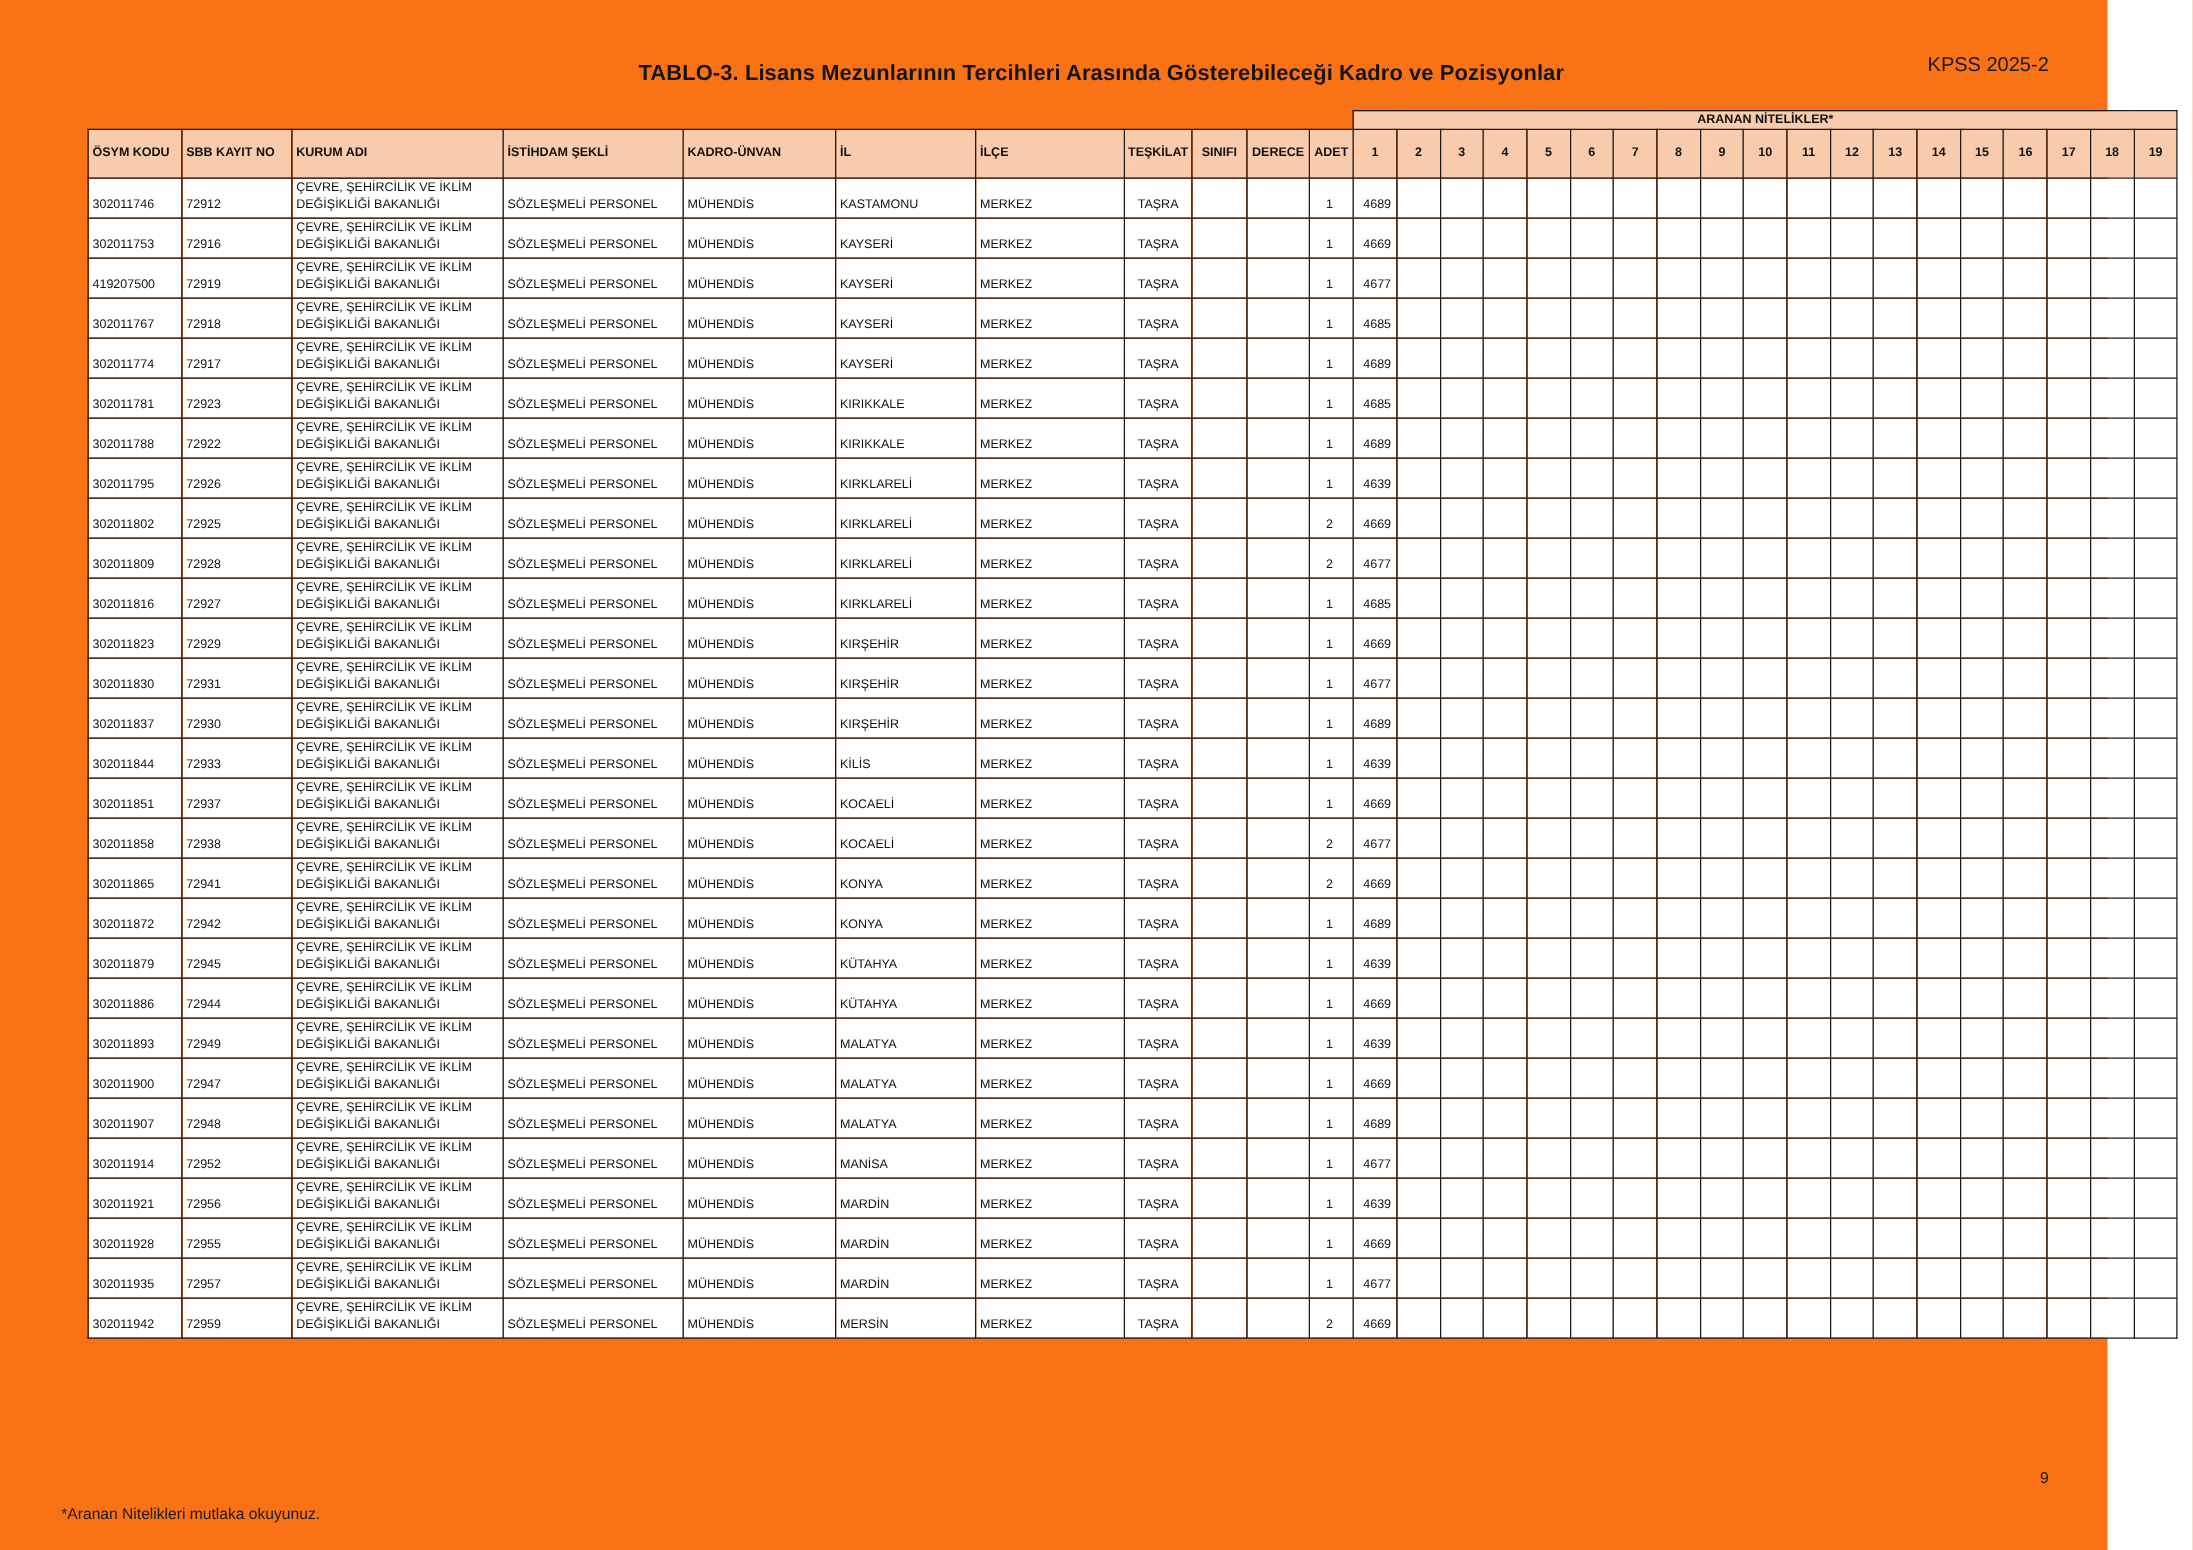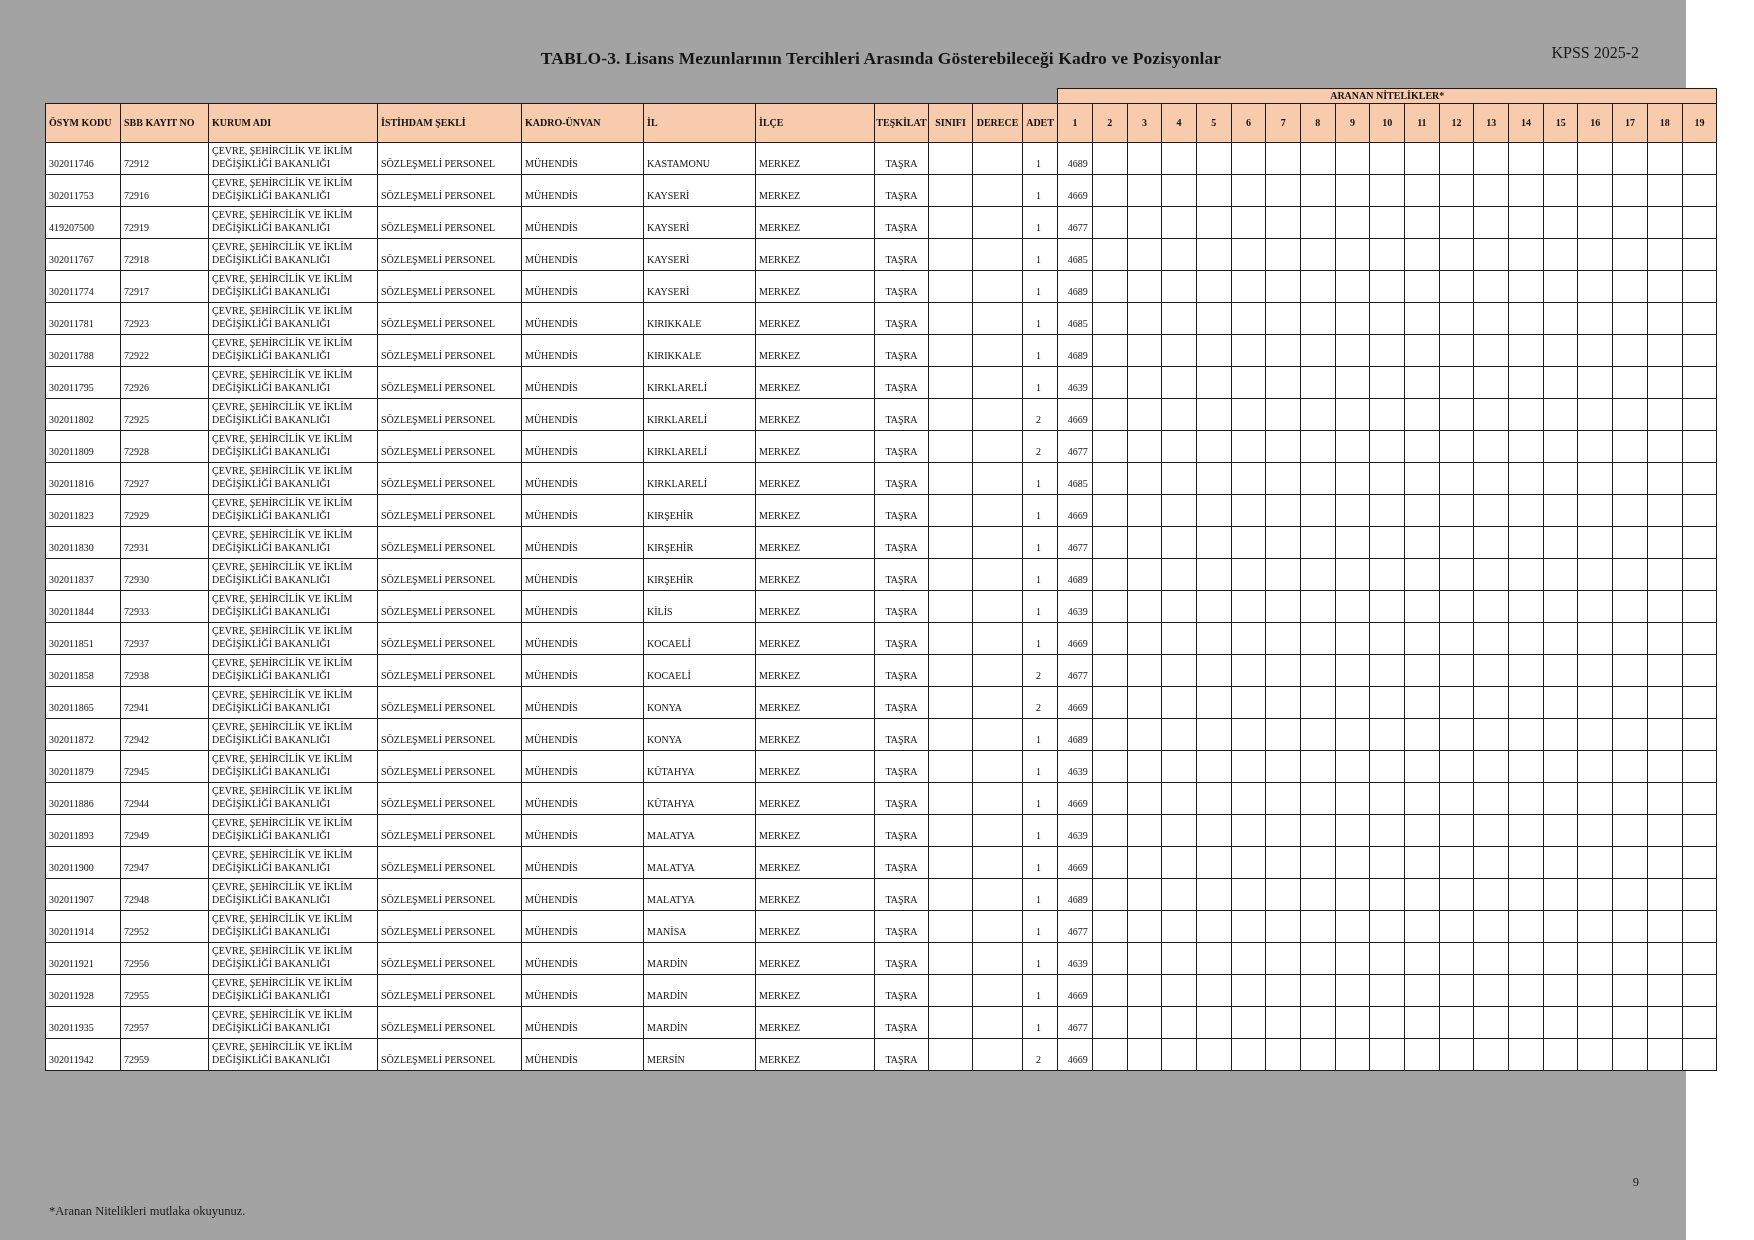--- a/index.html
+++ b/index.html
@@ -1,34 +1,34 @@
 <!DOCTYPE html>
 <html lang="tr"><head>
 <meta charset="utf-8">
 <style>
   * { box-sizing: border-box; margin: 0; padding: 0; }
   html, body { width: 1754px; height: 1240px; background: #ffffff; overflow: hidden; }
   body { font-family: "Liberation Sans", "DejaVu Sans", sans-serif; color: #111; }
 
-  .page { position: relative; width: 1686px; height: 1240px; background: #a3a3a3; font-family: Liberation Serif, serif; }
+  .page { position: relative; width: 1686px; height: 1240px; background: #f97316; }
 
   .doc-title {
     position: absolute; top: 48px; left: 45px; width: 1672px;
     text-align: center; font-size: 17.5px; font-weight: bold; color: #151515;
     letter-spacing: 0.1px;
   }
   .exam-label {
     position: absolute; top: 44px; right: 47px;
     font-size: 16px; color: #1a1a1a;
   }
 
   .table-wrap { position: absolute; top: 88px; left: 45px; }
 
   table {
-    border-collapse: collapse; table-layout: fixed; width: 1672px;
+    border-collapse: collapse; table-layout: fixed; width: 1672px; margin-left: 25px;
   }
   col.col-osym     { width: 75px; }
   col.col-sbb      { width: 88px; }
   col.col-kurum    { width: 169px; }
   col.col-istihdam { width: 144px; }
   col.col-kadro    { width: 122px; }
   col.col-il       { width: 112px; }
   col.col-ilce     { width: 119px; }
   col.col-teskilat { width: 54px; }
   col.col-sinifi   { width: 44px; }

